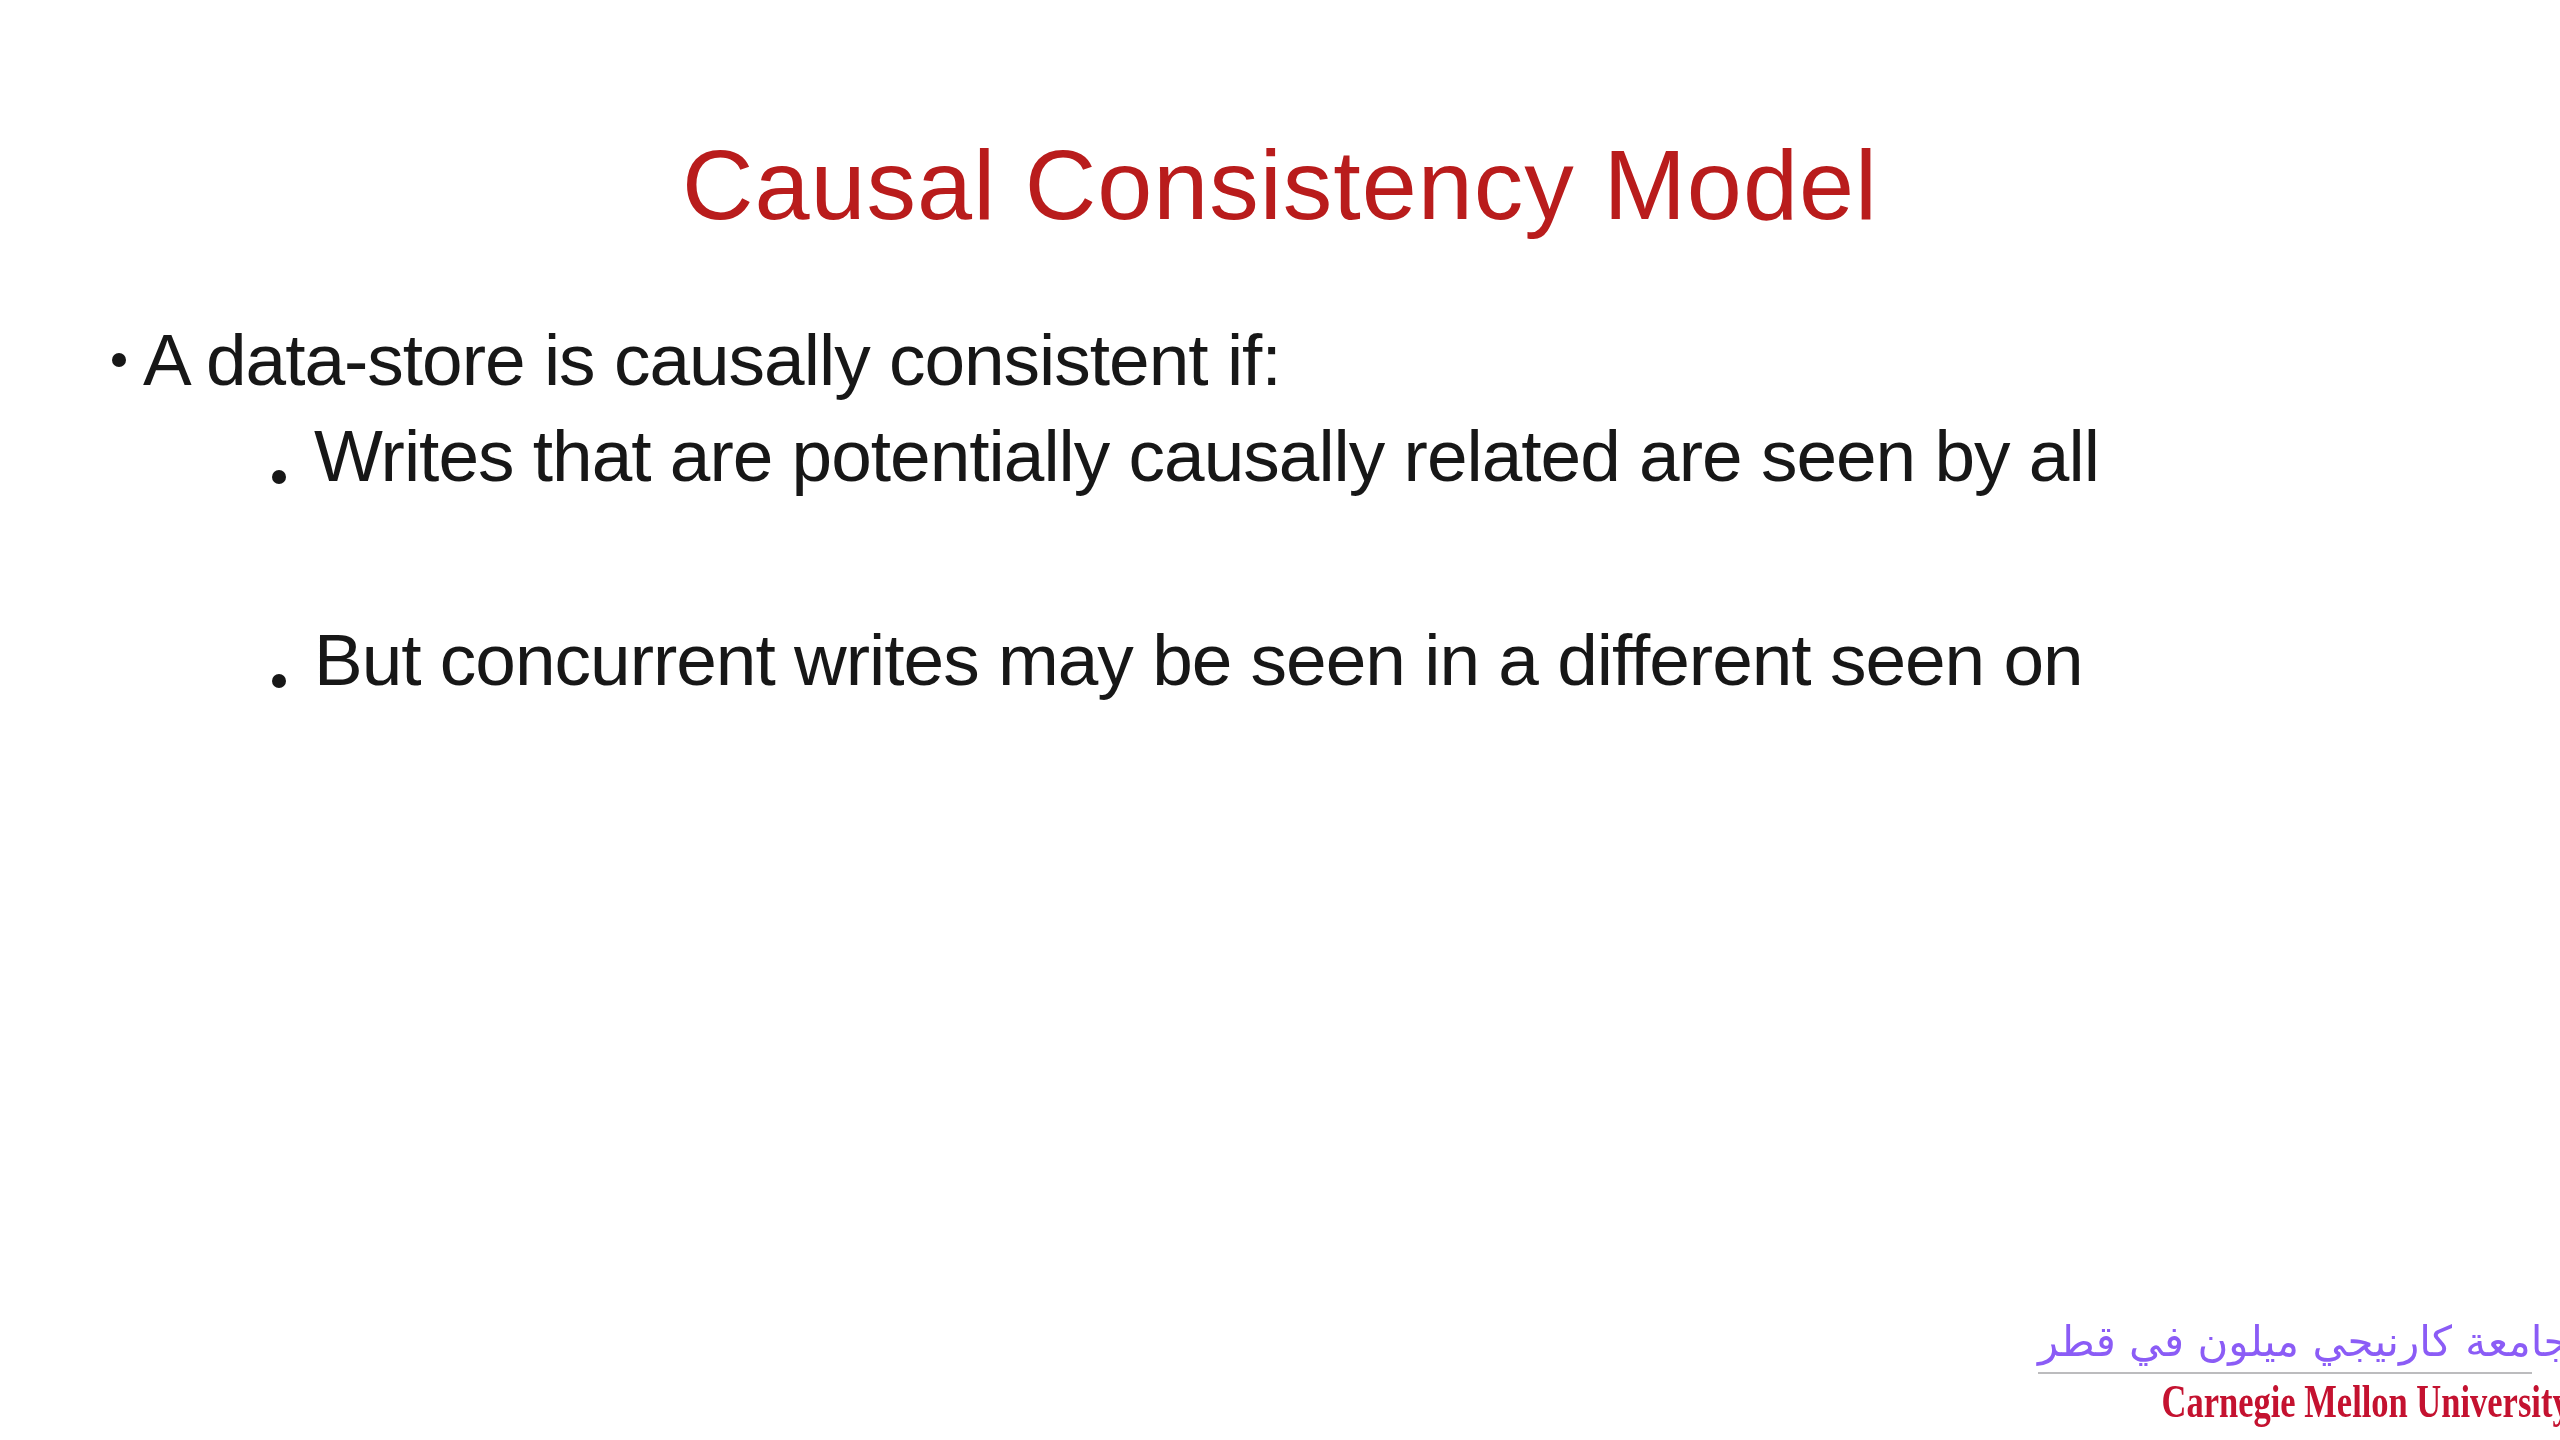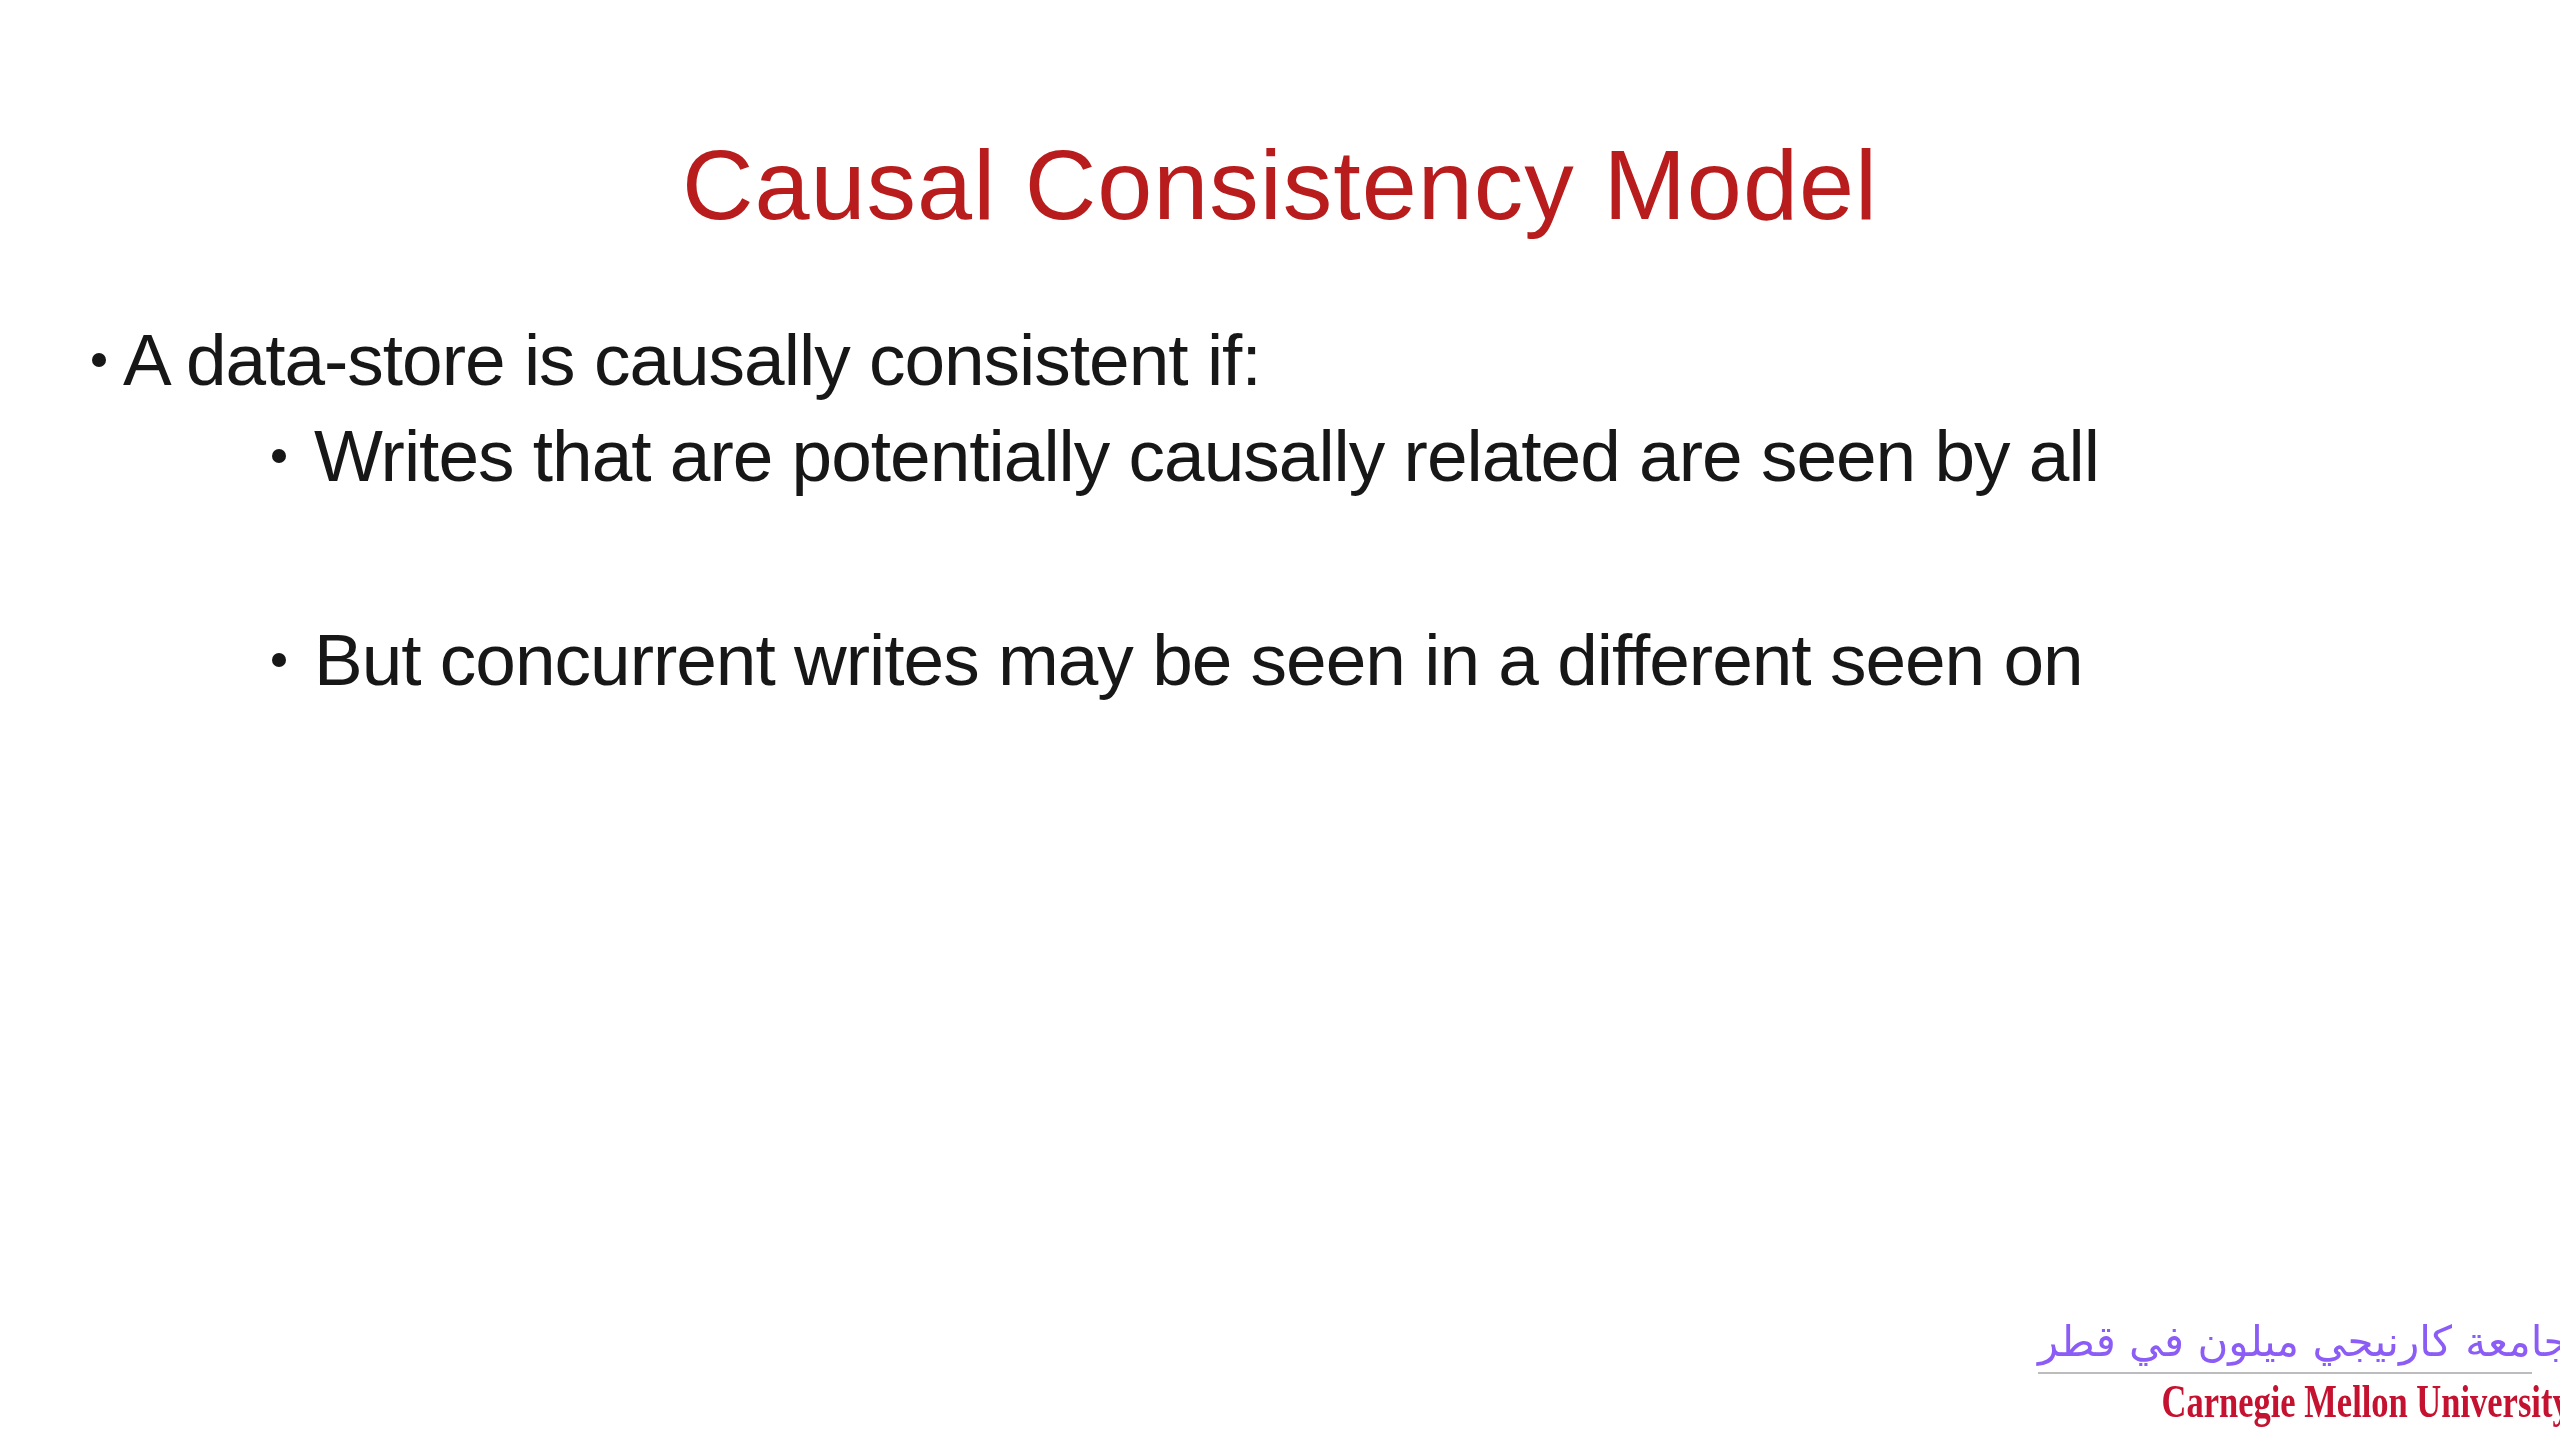--- a/index.html
+++ b/index.html
@@ -40,22 +40,22 @@
     width: 2430px;
   }
   .bullet-row {
     display: flex;
     align-items: flex-start;
     font-size: 73px;
     line-height: 96px;
     letter-spacing: -1px;
     color: #171717;
   }
-  .bullet-row.level-1 { padding-left: 92px; }
-  .bullet-row.level-2 { padding-left: 272px; }
+  .bullet-row.level-1 { padding-left: 92px; margin-left: 20px; }
+  .bullet-row.level-2 { padding-left: 272px; align-items: center; }
   .dot {
     flex: 0 0 auto;
     width: 14px;
     height: 14px;
     border-radius: 50%;
     background: #171717;
     margin-top: 41px;
   }
   .level-1 .dot { margin-right: 17px; }
   .level-2 .dot { margin-right: 28px; }

